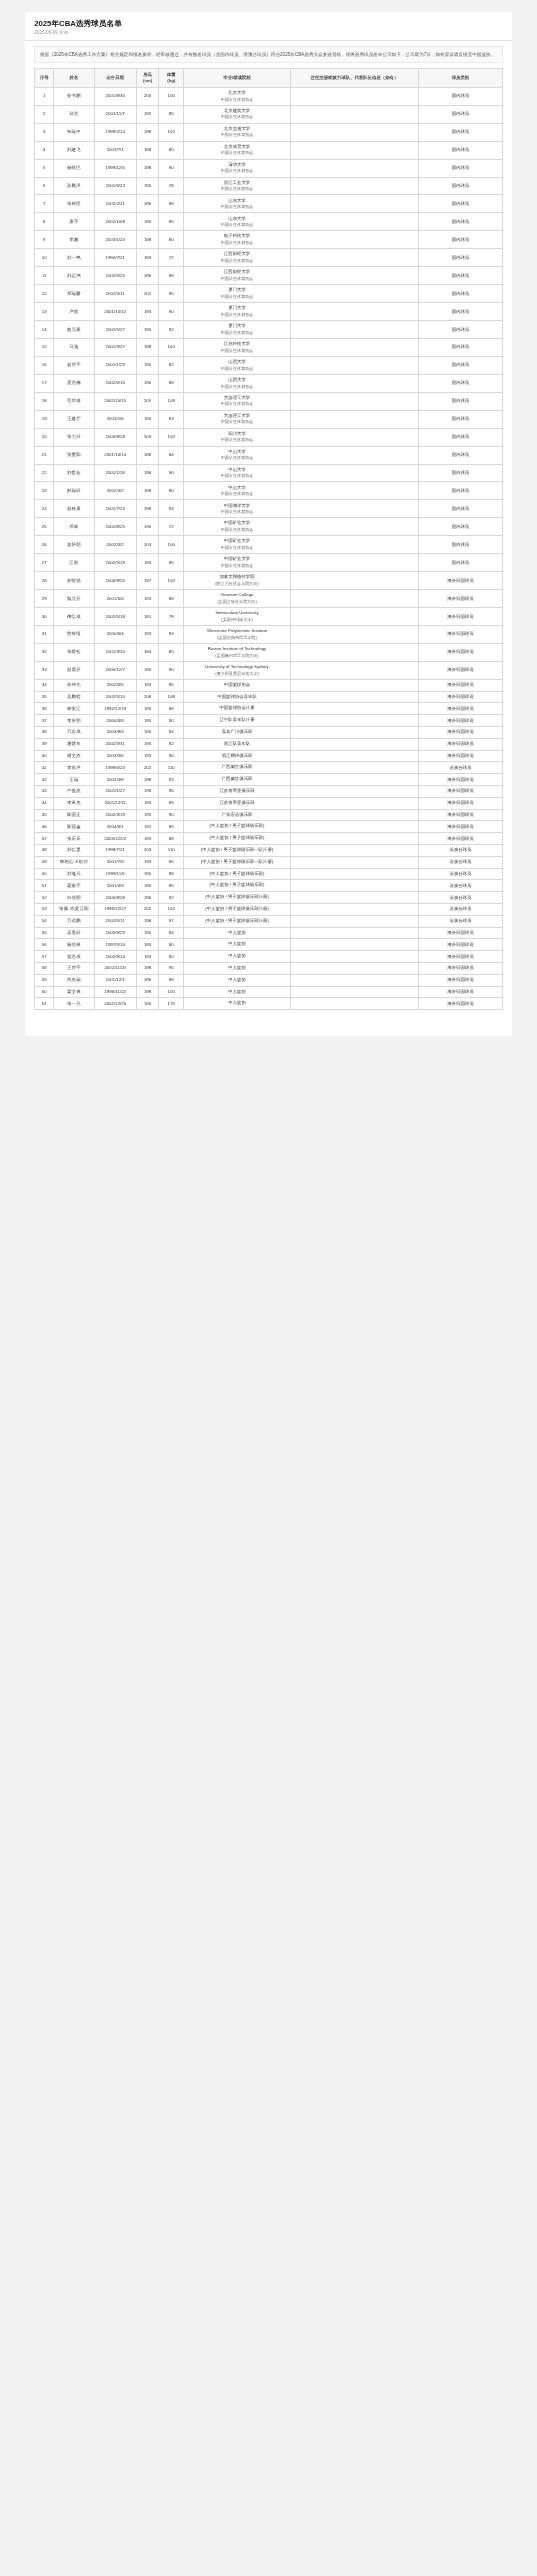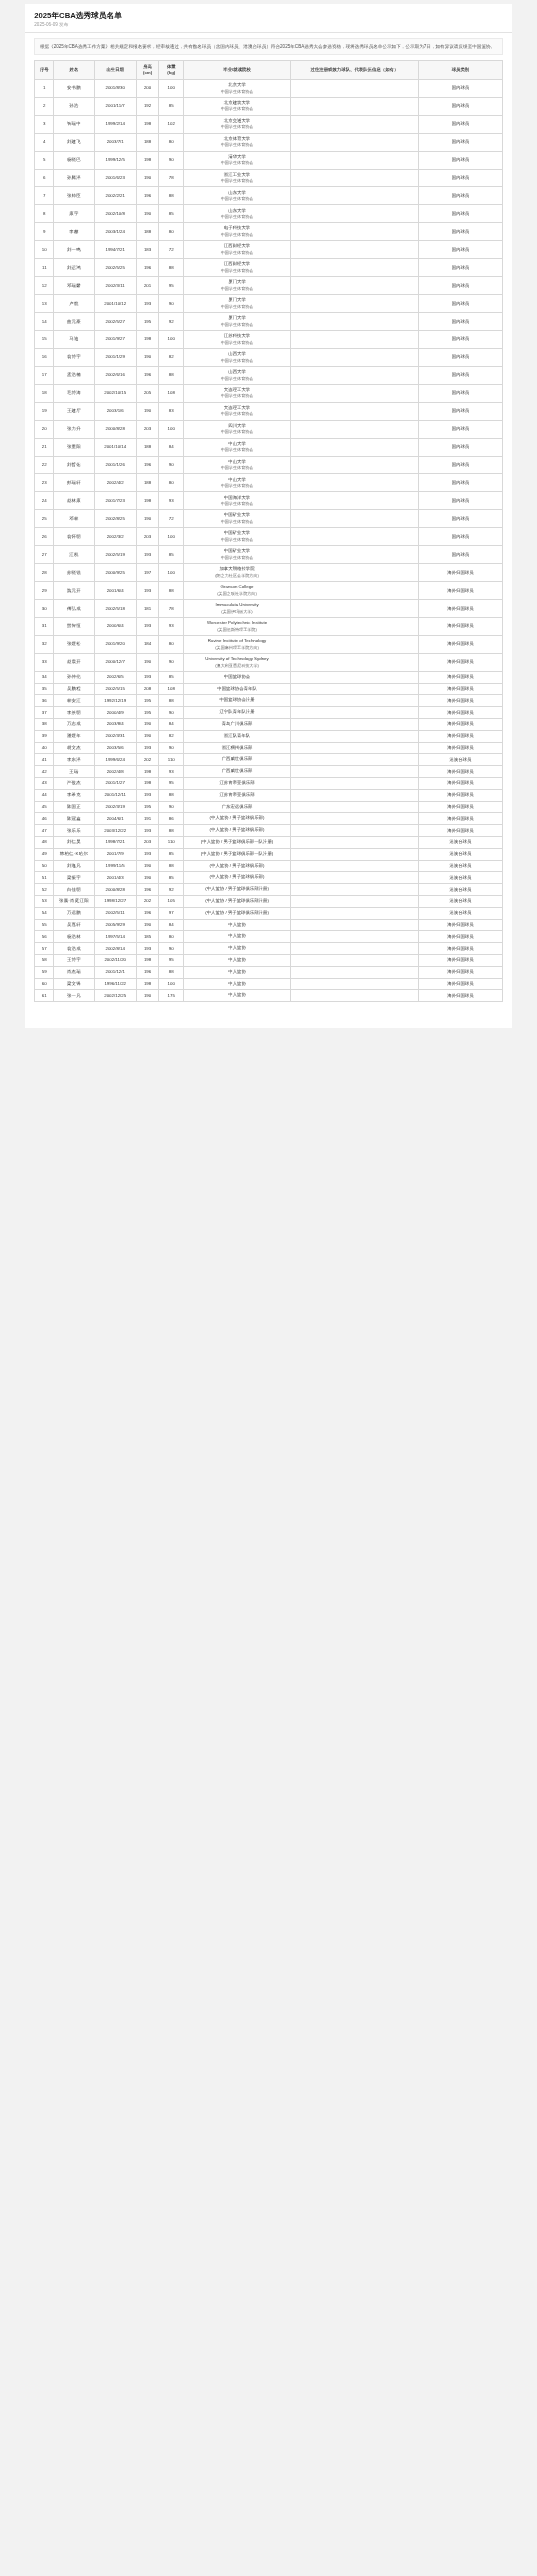--- a/index.html
+++ b/index.html
@@ -1,17 +1,17 @@
 <!DOCTYPE html>
 <html style="font-size:8.2px"><head>
 <meta charset="utf-8">
 <style>
   html,body{margin:0;padding:0;background:#f2f2f2;}
   body{font-family:"Liberation Sans","DejaVu Sans",sans-serif;color:#222;}
-  .page{width:487px;background:#ffffff;margin:4px auto;padding:0 0 15.5px 0;box-sizing:border-box;}
+  .page{width:487px;background:#ffffff;margin:12px auto;padding:0 0 15.5px 0;box-sizing:border-box;}
   .title-bar{padding:7.2px 9.3px 1px 9.3px;font-size:7.7px;font-weight:bold;color:#1a1a1a;}
   .subtitle{padding:0 9.3px 5.2px 9.3px;font-size:4.6px;color:#9a9a9a;}
   .hr{height:0.5px;background:#e2e2e2;margin:0 0 5.2px 0;}
   .notice{margin:0 9.3px 5.2px 9.3px;font-size:4.6px;color:#555;line-height:1.6;background:#fafafa;border:0.5px solid #eaeaea;padding:3.6px 4.6px;}
   table{border-collapse:collapse;width:calc(100% - 18.5px);margin:0 9.3px;table-layout:fixed;}
   th,td{border:0.5px solid #d8d8d8;font-size:4.4px;text-align:center;vertical-align:middle;padding:2.1px 1px;line-height:1.35;color:#333;}
   th{background:#f7f7f7;font-weight:bold;color:#444;font-size:4.4px;padding:3.1px 1px;}
   td.name{letter-spacing:0.3px;}
   td.school{line-height:1.5;}
   .sub{color:#666;display:block;font-size:4.1px;}

